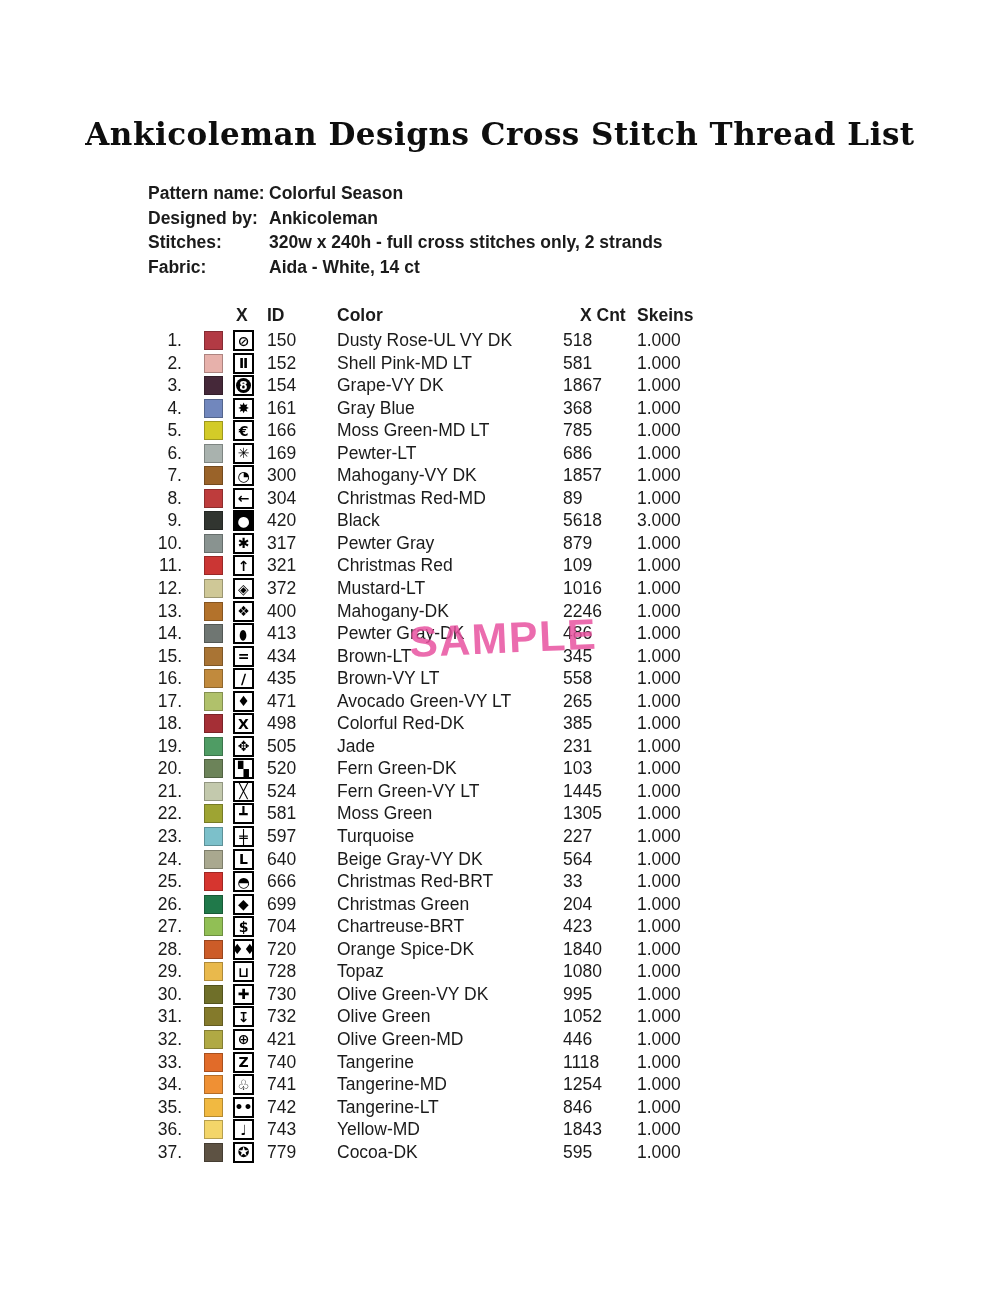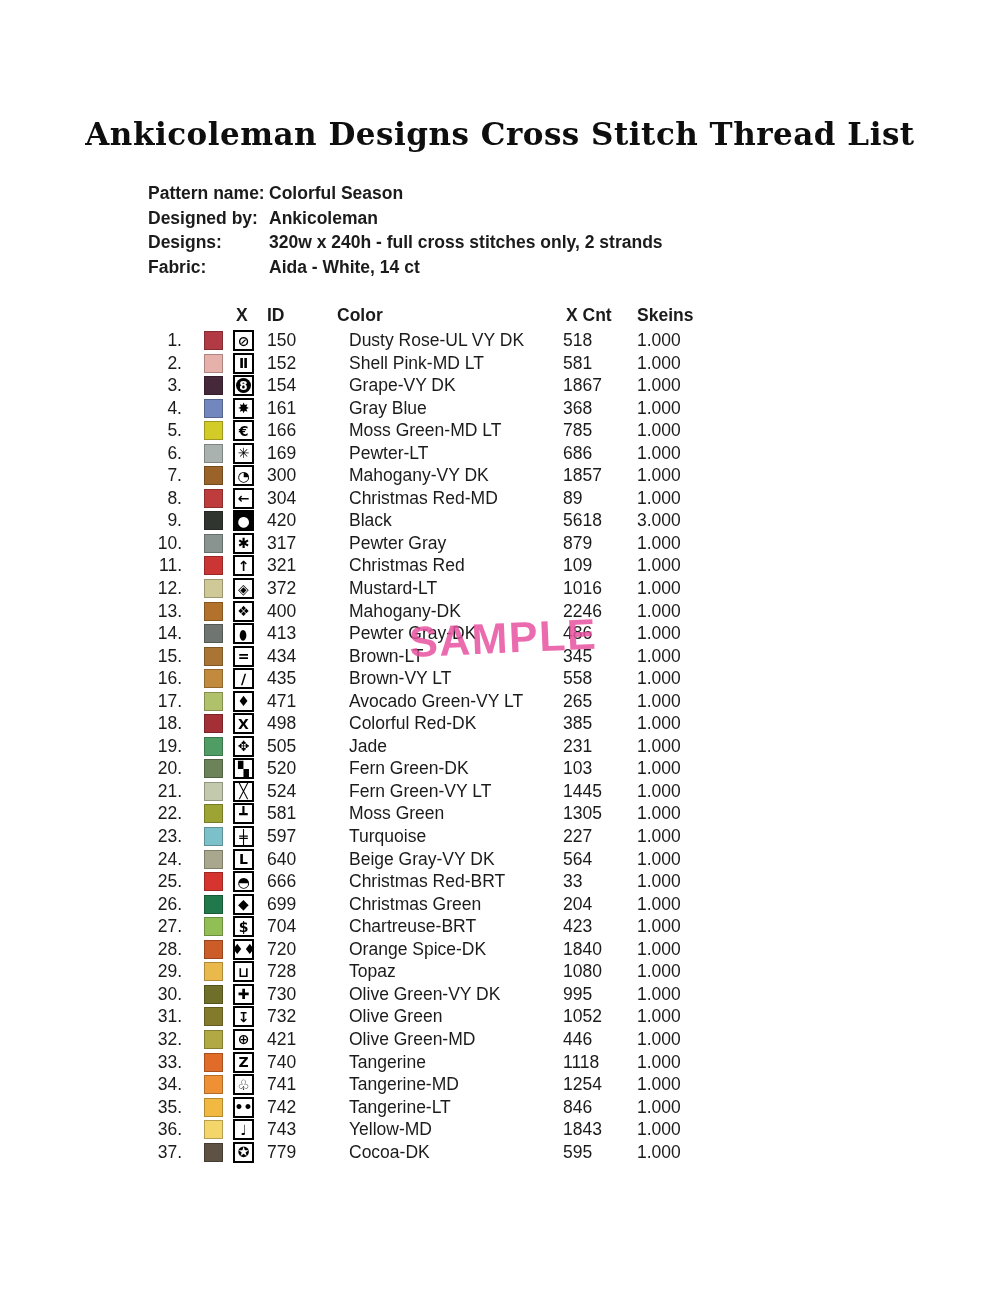--- a/index.html
+++ b/index.html
@@ -47,21 +47,21 @@
     top:305px;
     width:700px;
     height:23px;
     font-size:17.5px;
     font-weight:bold;
   }
   .th{position:absolute; top:0; white-space:nowrap;}
   .th-x{left:88px;}
   .th-id{left:119px;}
   .th-color{left:189px;text-align:center;}
-  .th-xcnt{left:418px;}
+  .th-xcnt{left:432px;}
   .th-skeins{left:489px;}
   .tbody{
     position:absolute;
     left:148px;
     top:329px;
     width:700px;
   }
   .row{
     position:relative;
     height:22.55px;
@@ -85,21 +85,21 @@
   }
   .cell-sym .g{display:block;}
   .sym-inv-square{background:#000; color:#fff;}
   .sym-inv-circle .g{
     background:#000; color:#fff; border-radius:50%;
     width:15px; height:15px; display:flex; align-items:center; justify-content:center;
     font-size:12px;
   }
   .sym-narrow .g{transform:scaleX(0.62);}
   .cell-id{position:absolute; left:119px; top:0;}
-  .cell-color{position:absolute; left:189px; top:0;margin-left:12px;}
+  .cell-color{position:absolute; left:189px; top:0;}
   .cell-xcnt{position:absolute; left:415px; top:0;}
   .cell-skeins{position:absolute; left:489px; top:0;}
   .watermark{
     position:absolute;
     left:409px;
     top:618px;
     font-size:43px;
     font-weight:bold;
     letter-spacing:1.5px;
     font-family:"Liberation Sans", sans-serif;
@@ -118,21 +118,21 @@
   <div class="title">Ankicoleman Designs Cross Stitch Thread List</div>
 
   <div class="info">
     <div class="info-row">
       <span class="info-label">Pattern name:</span><span>Colorful Season</span>
     </div>
     <div class="info-row">
       <span class="info-label">Designed by:</span><span>Ankicoleman</span>
     </div>
     <div class="info-row">
-      <span class="info-label">Designs:</span><span>320w x 240h - full cross stitches only, 2 strands</span>
+      <span class="info-label">Stitches:</span><span>320w x 240h - full cross stitches only, 2 strands</span>
     </div>
     <div class="info-row">
       <span class="info-label">Fabric:</span><span>Aida - White, 14 ct</span>
     </div>
   </div>
 
   <div class="thead">
     <span class="th th-x">X</span>
     <span class="th th-id">ID</span>
     <span class="th th-color">Color</span>

